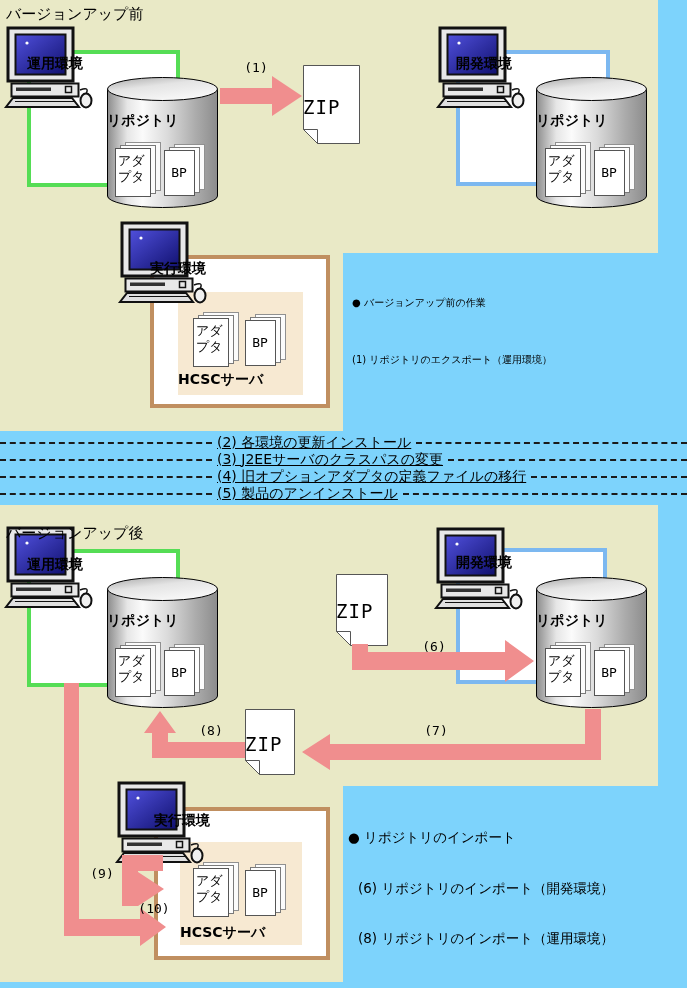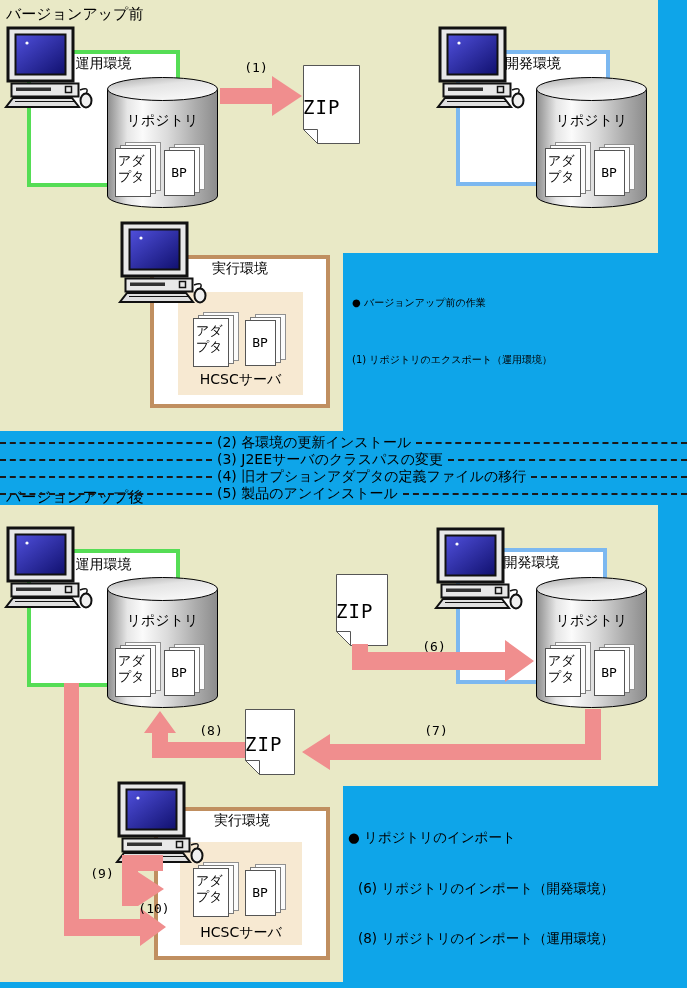--- a/index.html
+++ b/index.html
@@ -1,31 +1,31 @@
 <!DOCTYPE html>
 <html><head>
 <meta charset="utf-8">
 <style>
   html,body{margin:0;padding:0;background:#ffffff;}
   body{width:687px;height:988px;font-family:"DejaVu Sans",sans-serif;color:#000;}
-  .stage{position:relative;width:687px;height:988px;overflow:hidden;background:#0ea5e9;}
+  .stage{position:relative;width:687px;height:988px;overflow:hidden;background:#7dd3fc;}
   svg.layer{position:absolute;left:0;top:0;}
   .t{position:absolute;white-space:pre;line-height:1.2;}
   .f15{font-size:15px;}
   .f14{font-size:14px;}
-  .ctr{text-align:center;}
+  .ctr{font-weight:bold;}
   .adp{white-space:normal;word-break:break-all;font-size:13px;line-height:16px;}
   .bp{font-family:"DejaVu Sans Mono",monospace;font-size:13px;line-height:45px;text-align:center;height:36px;}
   .ziplabel{font-family:"DejaVu Sans Mono",monospace;font-size:19px;letter-spacing:1px;text-align:left;}
   .alabel{font-family:"DejaVu Sans Mono",monospace;font-size:13px;text-align:center;}
   .tasks-top{position:absolute;left:352px;top:255px;font-size:10px;line-height:19px;white-space:pre;}
   .tasks-bottom{position:absolute;left:348px;top:796px;font-size:13.5px;line-height:16.7px;white-space:pre;}
   .ind-a{margin-left:10px;}
   .steps{position:absolute;left:0;top:434px;width:687px;}
-  .dashrow{display:flex;align-items:center;height:17px;width:687px;}
+  .dashrow{display:flex;align-items:center;height:17px;width:687px;text-decoration:underline;}
   .dl,.dr{height:0;border-top:2px dashed #1a1a1a;}
   .dl{width:212px;}
   .dr{flex:1;}
   .dt{margin:0 5px;font-size:14px;white-space:pre;}
 </style>
 </head>
 <body>
 
 <div class="stage">
 
@@ -138,21 +138,21 @@
       <polygon points="220,88 272,88 272,76 302,96 272,116 272,104 220,104"></polygon>
       <polygon points="352,644 368,644 368,652 505,652 505,640 534,661 505,682 505,670 352,670"></polygon>
       <polygon points="585,709 601,709 601,760 330,760 330,770 302,752 330,734 330,744 585,744"></polygon>
       <polygon points="245,742 168,742 168,733 176,733 160,711 144,733 152,733 152,758 245,758"></polygon>
       <polygon points="122,855 163,855 163,871 138,871 138,872 164,889 138,906 122,906"></polygon>
       <polygon points="64,683 79,683 79,919 140,919 140,908 166,927 140,946 140,936 64,936"></polygon>
     </g>
   </svg>
 
   <div class="t f15" style="left:6px;top:5px;">バージョンアップ前</div>
-  <div class="t f15" style="left:6px;top:488px;">バージョンアップ後</div>
+  <div class="t f15" style="left:6px;top:524px;">バージョンアップ後</div>
 
   <div class="t f14 ctr" style="left:27px;top:55px;width:153px;">運用環境</div>
   <div class="t f14 ctr" style="left:456px;top:55px;width:154px;">開発環境</div>
   <div class="t f14 ctr" style="left:150px;top:260px;width:180px;">実行環境</div>
   <div class="t f14 ctr" style="left:27px;top:556px;width:153px;">運用環境</div>
   <div class="t f14 ctr" style="left:456px;top:554px;width:151px;">開発環境</div>
   <div class="t f14 ctr" style="left:154px;top:812px;width:176px;">実行環境</div>
 
   <div class="t f14 ctr" style="left:107px;top:112px;width:111px;">リポジトリ</div>
   <div class="t f14 ctr" style="left:536px;top:112px;width:111px;">リポジトリ</div>

